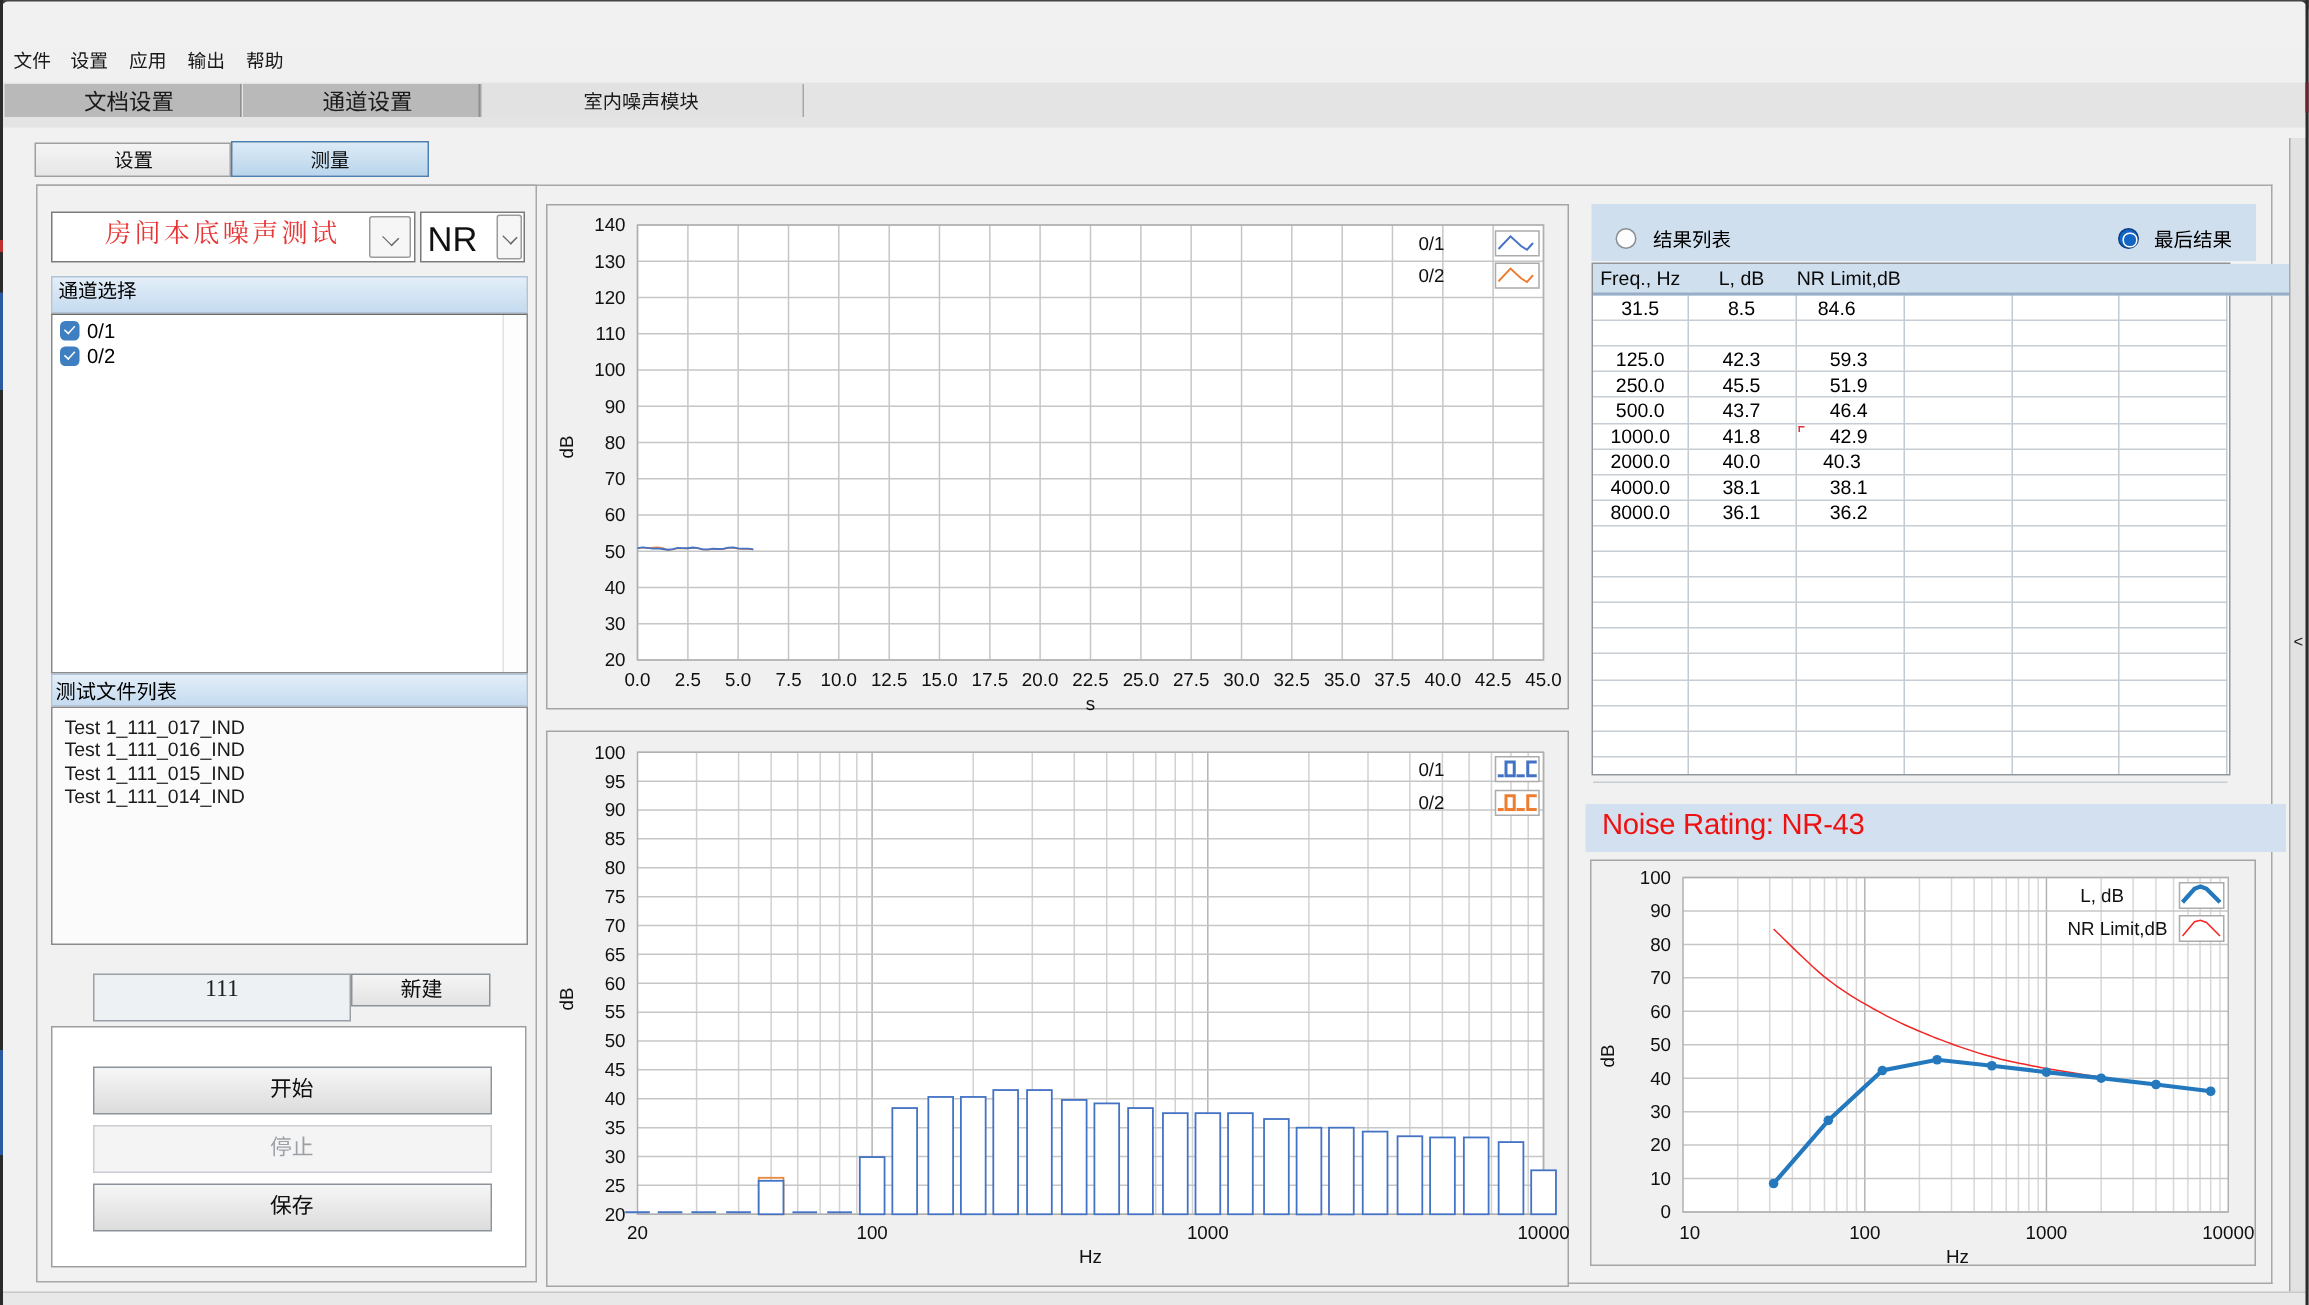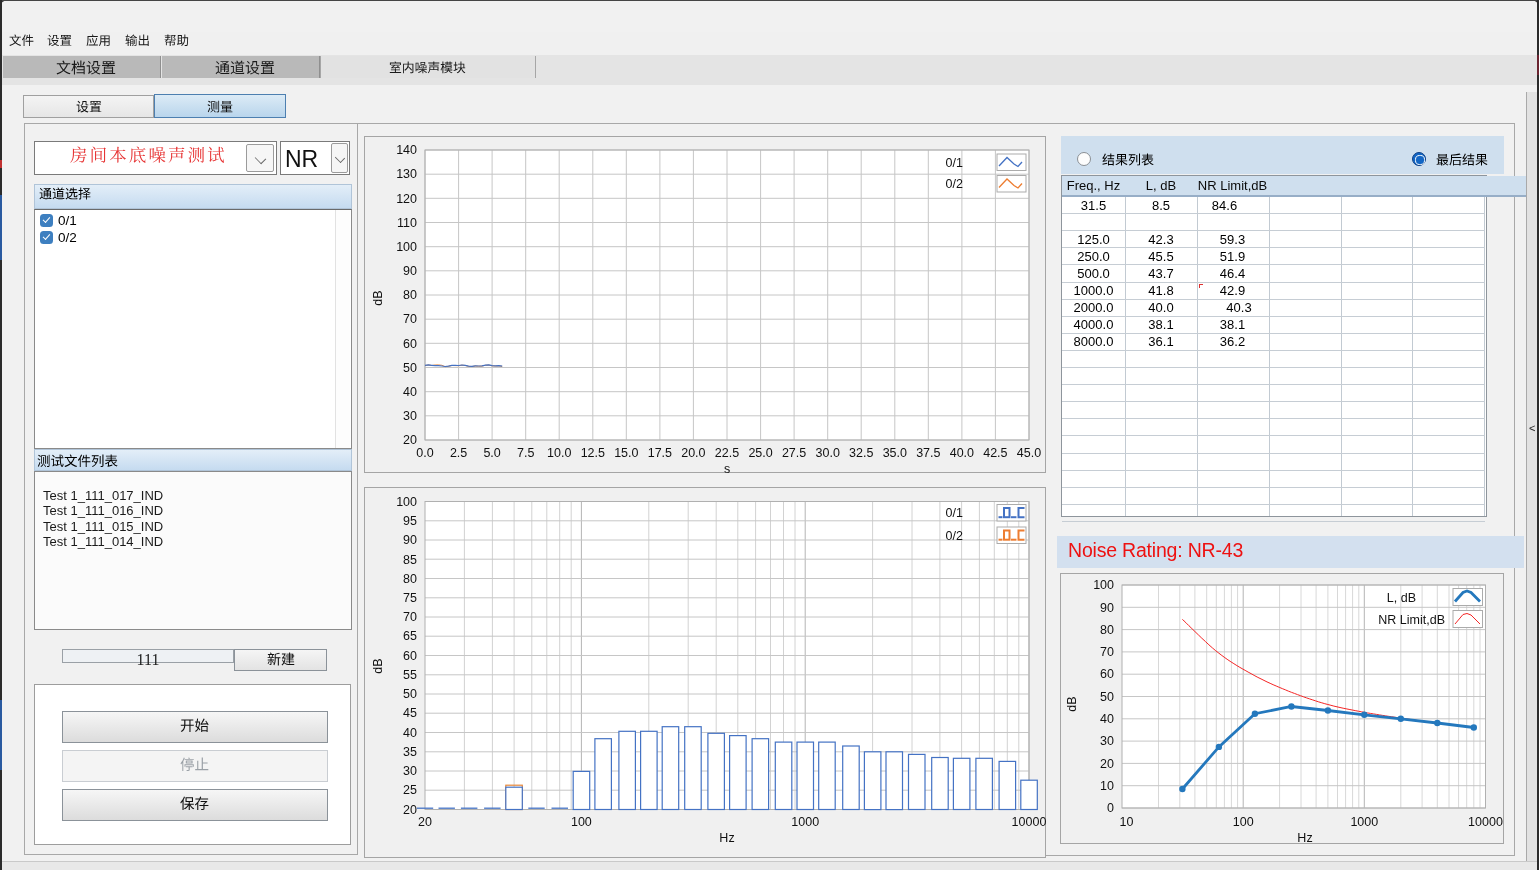--- a/index.html
+++ b/index.html
@@ -39,23 +39,23 @@
 #shead2{top:449px;height:22px;line-height:21px}
 
 #chlist{position:absolute;left:34px;top:209px;width:318px;height:240px;background:#fff;border:1px solid #8a8a8a;border-top:1px solid #6a6a6a}
 #chlist .sb{position:absolute;right:1px;top:0;width:15px;height:100%;border-left:1px solid #e2e2e2;background:#fdfdfd}
 .chk{position:absolute;left:5px;width:13px;height:13px;background:#3d7fc0;border-radius:3.5px}
 .chk:after{content:"";position:absolute;left:3px;top:3.2px;width:6px;height:3.2px;border-left:1.4px solid #fff;border-bottom:1.4px solid #fff;transform:rotate(-48deg)}
 .chlab{position:absolute;left:23px;font-size:13.5px;color:#000}
 
 #flist{position:absolute;left:34px;top:471px;width:318px;height:159px;background:#fbfbfb;border:1px solid #8a8a8a}
 .fitem{margin-left:8px;font-size:13px;color:#1a1a1a;height:15.4px;line-height:15.4px;margin-top:0.1px}
-#flist .fitem:first-child{margin-top:16px}
-
-#field{position:absolute;left:62px;top:649px;width:172px;height:14px;background:#eef1f4;border:1px solid #9aa0a6;text-align:center;font-family:"Liberation Serif",serif;font-size:16px;color:#222;line-height:20px}
+#flist .fitem:first-child{margin-top:5px}
+
+#field{position:absolute;left:62px;top:649px;width:172px;height:32px;background:#eef1f4;border:1px solid #9aa0a6;text-align:center;font-family:"Liberation Serif",serif;font-size:16px;color:#222;line-height:20px}
 #newbtn{position:absolute;left:234px;top:649px;width:93px;height:22px;background:linear-gradient(#f5f5f5,#e3e3e3);border:1px solid #8b9299;text-align:center;font-size:14px;line-height:20px;color:#111}
 #btnbox{position:absolute;left:34px;top:684px;width:317px;height:161px;background:#fff;border:1px solid #9d9d9d}
 .bigbtn{position:absolute;left:27px;width:266px;height:32px;background:linear-gradient(#f6f6f6,#dcdcdc);border:1px solid #8b9299;text-align:center;font-size:14.5px;line-height:30px;color:#111}
 #btnstart{top:26px}
 #btnstop{top:65px;background:#f4f4f4;border:1px solid #c9cdd2;color:#9aa0a6}
 #btnsave{top:104px}
 
 .panel{position:absolute;background:#f0f0f0;border:1px solid #a5a5a5}
 #p1{left:364px;top:136px;width:682px;height:337px}
 #p2{left:364px;top:487px;width:682px;height:371px}
@@ -382,21 +382,21 @@
         <span class="c" style="left:135px;width:71px">46.4</span>
       </div>
 <div class="trow" style="top:106.0px">
         <span class="c" style="left:0;width:63px">1000.0</span>
         <span class="c" style="left:63px;width:72px">41.8</span>
         <span class="c" style="left:135px;width:71px">42.9</span>
       </div>
 <div class="trow" style="top:123.1px">
         <span class="c" style="left:0;width:63px">2000.0</span>
         <span class="c" style="left:63px;width:72px">40.0</span>
-        <span class="c" style="left:146px;width:62px">40.3</span>
+        <span class="c" style="left:135px;width:62px">40.3</span>
       </div>
 <div class="trow" style="top:140.2px">
         <span class="c" style="left:0;width:63px">4000.0</span>
         <span class="c" style="left:63px;width:72px">38.1</span>
         <span class="c" style="left:135px;width:71px">38.1</span>
       </div>
 <div class="trow" style="top:157.3px">
         <span class="c" style="left:0;width:63px">8000.0</span>
         <span class="c" style="left:63px;width:72px">36.1</span>
         <span class="c" style="left:135px;width:71px">36.2</span>

